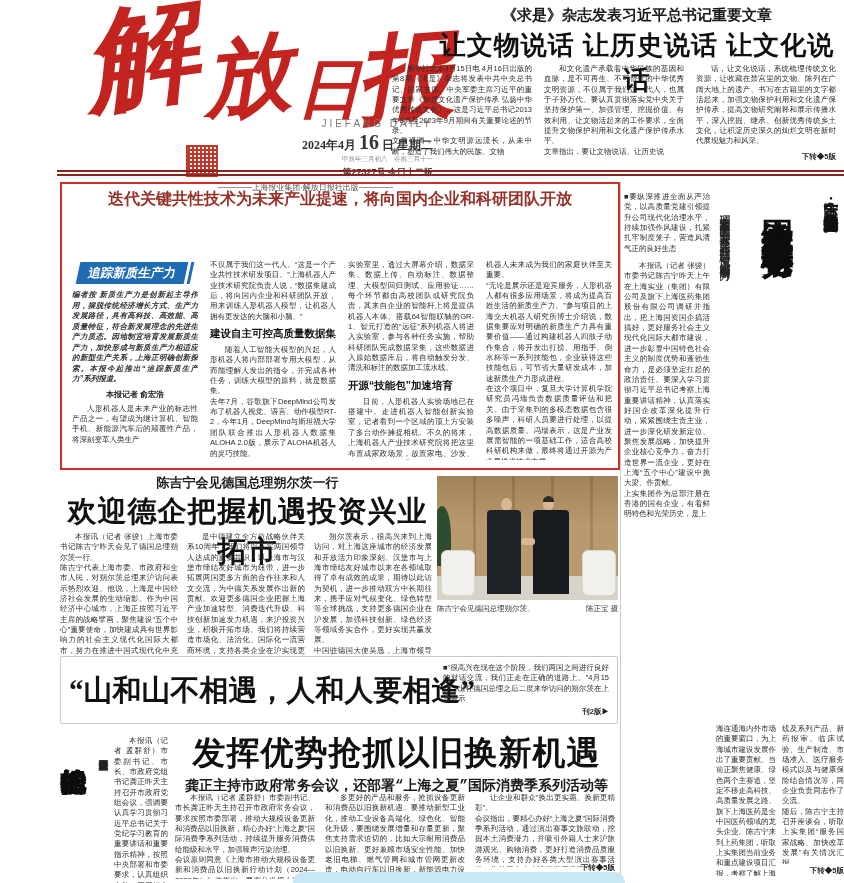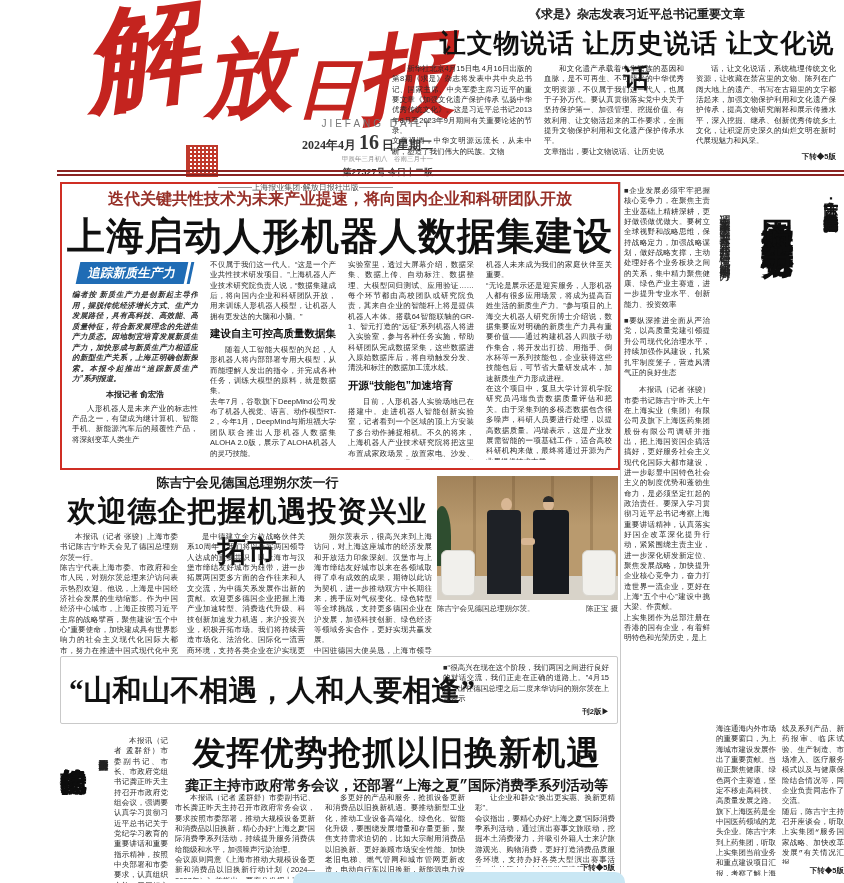--- a/index.html
+++ b/index.html
@@ -75,35 +75,34 @@
     <div class="lunar">甲辰年三月初八　谷雨三月十一</div>
     <div class="issue">第27327号 今日十二版</div>
     <div class="pubrow">
       <span class="rule"></span>
       <span class="publine">上海报业集团·解放日报社出版</span>
       <span class="rule"></span>
     </div>
   </div>
 
   <div class="abs" style="left:430px;top:6px;width:414px;">
-    <div class="kicker-serif" style="font-size:12px;">《求是》杂志发表习近平总书记重要文章</div>
+    <div class="kicker-serif" style="font-size:15px;">《求是》杂志发表习近平总书记重要文章</div>
     <div class="headline" style="font-size:26px;margin-top:3px;">让文物说话 让历史说话 让文化说话</div>
   </div>
   <div class="abs jtext" style="left:392px;top:64px;width:140px;height:104px;">新华社北京4月15日电 4月16日出版的第8期《求是》杂志将发表中共中央总书记、国家主席、中央军委主席习近平的重要文章《加强文化遗产保护传承 弘扬中华优秀传统文化》。这是习近平总书记2013年8月至2023年9月期间有关重要论述的节录。
 文章强调，中华文明源远流长，从未中断，塑造了我们伟大的民族。文物</div>
   <div class="abs jtext" style="left:544px;top:64px;width:140px;height:104px;">和文化遗产承载着中华民族的基因和血脉，是不可再生、不可替代的中华优秀文明资源，不仅属于我们这一代人，也属于子孙万代。要认真贯彻落实党中央关于坚持保护第一、加强管理、挖掘价值、有效利用、让文物活起来的工作要求，全面提升文物保护利用和文化遗产保护传承水平。
 文章指出，要让文物说话、让历史说</div>
   <div class="abs jtext" style="left:696px;top:64px;width:140px;height:96px;">话，让文化说话，系统梳理传统文化资源，让收藏在禁宫里的文物、陈列在广阔大地上的遗产、书写在古籍里的文字都活起来，加强文物保护利用和文化遗产保护传承，提高文物研究阐释和展示传播水平，深入挖掘、继承、创新优秀传统乡土文化，让积淀历史深久的灿烂文明在新时代展现魅力和风采。</div>
   <div class="abs contmark" style="left:756px;top:152px;width:80px;text-align:right;">下转◆5版</div>
 
   <div class="abs red-rule" style="left:57px;top:170px;width:787px;"></div>
 
   <div class="abs" style="left:60px;top:182px;width:556px;height:284px;border:2px solid #cf2e24;">
     <div class="kicker-serif" style="font-size:16px;margin-top:5px;color:#973028;">迭代关键共性技术为未来产业提速，将向国内企业和科研团队开放</div>
-    <div class="headline" style="font-size:38px;margin-top:1px;">上海启动人形机器人数据集建设</div>
 
     <div class="abs" style="left:10px;top:76px;width:126px;height:200px;overflow:hidden;">
       <div class="badge" style="width:108px;height:22px;margin:2px 0 6px 6px;">追踪新质生产力</div>
       <div class="ednote">编者按 新质生产力是创新起主导作用，摆脱传统经济增长方式、生产力发展路径，具有高科技、高效能、高质量特征，符合新发展理念的先进生产力质态。因地制宜培育发展新质生产力，加快形成与新质生产力相适应的新型生产关系，上海正明确创新探索。本报今起推出“追踪新质生产力”系列报道。</div>
       <div class="byline">本报记者 俞宏浩</div>
       <div class="jtext">人形机器人是未来产业的标志性产品之一，有望成为继计算机、智能手机、新能源汽车后的颠覆性产品，将深刻变革人类生产</div>
     </div>
 
     <div class="abs" style="left:148px;top:76px;width:126px;height:200px;overflow:hidden;">
       <div class="jtext noindent">不仅属于我们这一代人。“这是一个产业共性技术研发项目。”上海机器人产业技术研究院负责人说，“数据集建成后，将向国内企业和科研团队开放，用来训练人形机器人模型，让机器人拥有更发达的大脑和小脑。”</div>
@@ -124,34 +123,33 @@
 在这个项目中，复旦大学计算机学院研究员冯瑞负责数据质量评估和把关。由于采集到的多模态数据包含很多噪声，科研人员要进行处理，以提高数据质量。冯瑞表示，这是产业发展需智能的一项基础工作，适合高校科研机构来做，最终将通过开源为产业界提供技术支撑。</div>
 
     </div>
   </div>
 
   <div class="abs colrule" style="left:620px;top:182px;width:1px;height:696px;"></div>
 
   <div class="abs" style="left:624px;top:182px;width:220px;height:698px;">
 
     <div class="abs" style="left:0;top:4px;width:86px;height:690px;overflow:hidden;">
-      <div class="jtext noindent" style="overflow:visible;">■企业发展必须牢牢把握核心竞争力，在聚焦主责主业基础上精耕深耕，更好做强做优做大。要树立全球视野和战略思维，保持战略定力，加强战略谋划，做好战略支撑，主动处理好各个业务板块之间的关系，集中精力聚焦健康、绿色产业主赛道，进一步提升专业水平、创新能力、投资效率</div>
       <div class="jtext noindent" style="margin-top:6px;overflow:visible;">■要纵深推进全面从严治党，以高质量党建引领提升公司现代化治理水平，持续加强作风建设，扎紧扎牢制度笼子，营造风清气正的良好生态</div>
       <div class="jtext" style="margin-top:7px;overflow:visible;">本报讯（记者 张骏）市委书记陈吉宁昨天上午在上海实业（集团）有限公司及旗下上海医药集团股份有限公司调研并指出，把上海国资国企搞活搞好，更好服务社会主义现代化国际大都市建设，进一步彰显中国特色社会主义的制度优势和蓬勃生命力，是必须坚定扛起的政治责任。要深入学习贯彻习近平总书记考察上海重要讲话精神，认真落实好国企改革深化提升行动，紧紧围绕主责主业，进一步深化研发新定位、聚焦发展战略，加快提升企业核心竞争力，奋力打造世界一流企业，更好在上海“五个中心”建设中挑大梁、作贡献。
 上实集团作为总部注册在香港的国有企业，有着鲜明特色和光荣历史，是上</div>
     </div>
 
     <div class="abs vert" style="left:88px;top:24px;width:20px;height:650px;font-size:11px;color:#222;letter-spacing:1px;">调研上实集团及旗下上海医药 并主持召开座谈会 共同分析问题 研究情况 进一步明确发展方向</div>
 
     <div class="abs vert" style="left:112px;top:12px;width:64px;height:520px;font-size:32px;font-weight:900;color:#0d0d0d;letter-spacing:2px;">围绕主责主业提升企业核心竞争力</div>
 
     <div class="abs vert" style="left:182px;top:8px;width:34px;height:390px;font-size:14.5px;font-weight:600;color:#111;">陈吉宁：把上海国资国企搞活搞好是必须坚定扛起的政治责任</div>
 
     <div class="abs jtext noindent" style="left:92px;top:542px;width:60px;height:152px;">海连通海内外市场的重要窗口，为上海城市建设发展作出了重要贡献。当前正聚焦健康、绿色两个主赛道，坚定不移走高科技、高质量发展之路。旗下上海医药是全中国医药领域的龙头企业。陈吉宁来到上药集团，听取上实集团当前业务和重点建设项目汇报，考察了解上海医药创新生态布局、创新药管</div>
-    <div class="abs jtext noindent" style="left:158px;top:542px;width:62px;height:140px;font-family:Liberation Mono, monospace;">线及系列产品、新药报审、临床试验、生产制造、市场准入、医疗服务模式以及与健康保险结合情况等，同企业负责同志作了交流。
+    <div class="abs jtext noindent" style="left:158px;top:542px;width:62px;height:140px;">线及系列产品、新药报审、临床试验、生产制造、市场准入、医疗服务模式以及与健康保险结合情况等，同企业负责同志作了交流。
 随后，陈吉宁主持召开座谈会，听取上实集团“服务国家战略、加快改革发展”有关情况汇报……</div>
     <div class="abs contmark" style="left:150px;top:684px;width:70px;text-align:right;">下转◆5版</div>
   </div>
 
   <div class="abs" style="left:60px;top:472px;width:558px;height:186px;">
     <div class="kicker-serif abs" style="left:0;top:2px;width:375px;font-size:13px;">陈吉宁会见德国总理朔尔茨一行</div>
     <div class="headline abs" style="left:0;top:20px;width:375px;font-size:29px;">欢迎德企把握机遇投资兴业拓市</div>
     <div class="abs jtext" style="left:0;top:60px;width:118px;height:124px;">本报讯（记者 张骏）上海市委书记陈吉宁昨天会见了德国总理朔尔茨一行。
 陈吉宁代表上海市委、市政府和全市人民，对朔尔茨总理来沪访问表示热烈欢迎。他说，上海是中国经济社会发展的生动缩影。作为中国经济中心城市，上海正按照习近平主席的战略擘画，聚焦建设“五个中心”重要使命，加快建成具有世界影响力的社会主义现代化国际大都市，努力在推进中国式现代化中充分发挥龙头带动和示范引领作用。今年</div>
     <div class="abs jtext" style="left:127px;top:60px;width:118px;height:124px;">是中德建立全方位战略伙伴关系10周年，我们将以落实两国领导人达成的重要共识，以上海市与汉堡市缔结友好城市为纽带，进一步拓展两国更多方面的合作往来和人文交流，为中德关系发展作出新的贡献。欢迎更多德国企业把握上海产业加速转型、消费迭代升级、科技创新加速发力机遇，来沪投资兴业，积极开拓市场。我们将持续营造市场化、法治化、国际化一流营商环境，支持各类企业在沪实现更快更好发展。</div>

